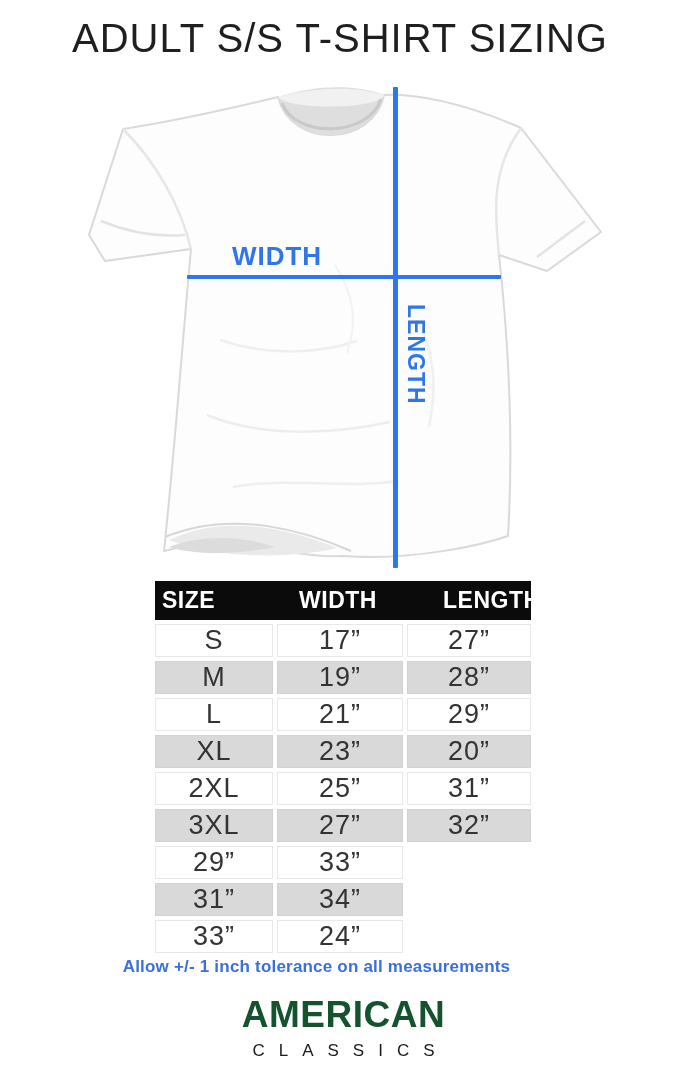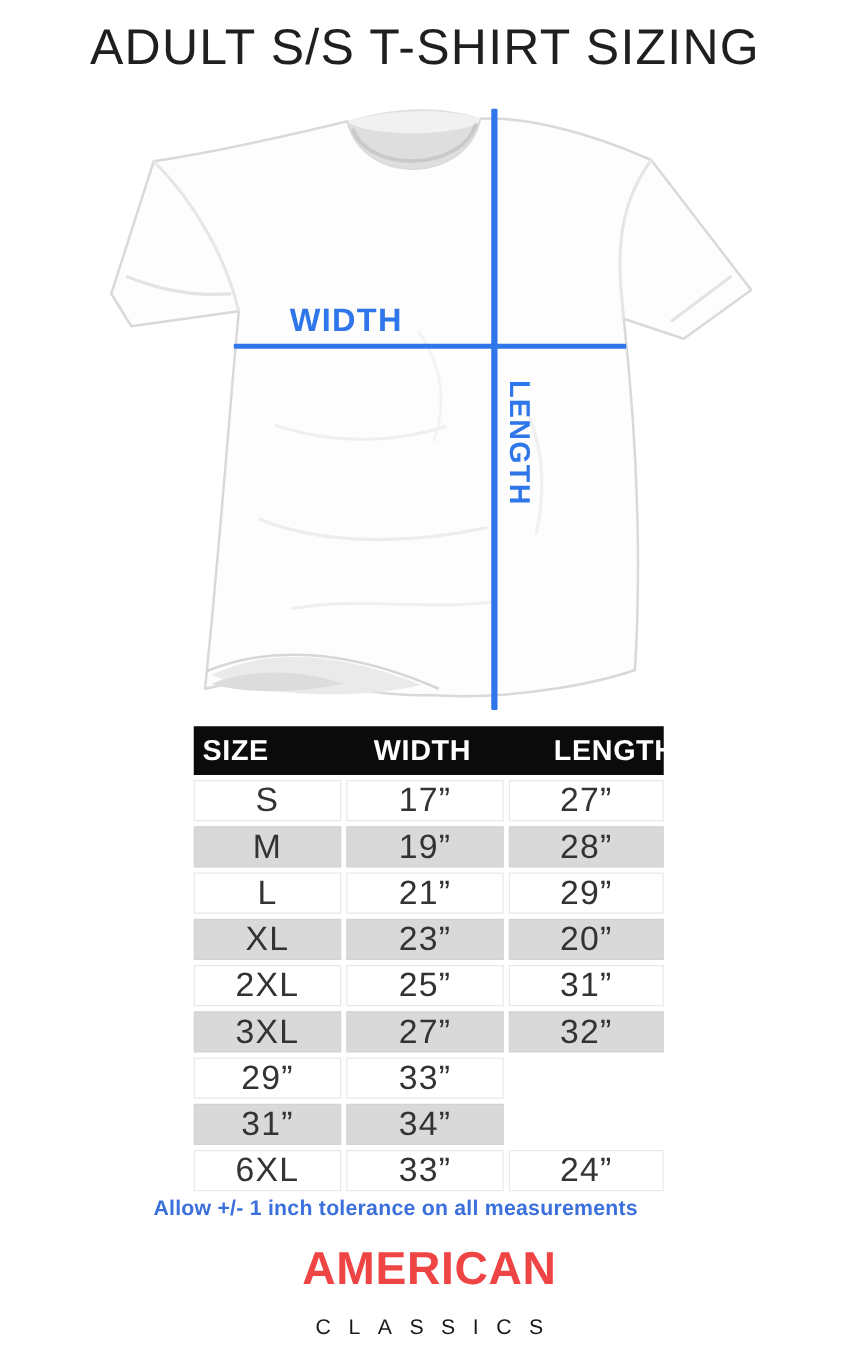--- a/index.html
+++ b/index.html
@@ -52,25 +52,25 @@
     text-align:center; line-height:31px;
     font-size:27px; font-weight:300; letter-spacing:1px; color:#333333;
   }
   .trow.alt .tcell { background:var(--row-alt); border-color:rgba(0,0,0,0.03); }
   .note {
     position:absolute; top:957px; left:0; width:633px; text-align:center;
     color:var(--note-blue); font-size:17px; font-weight:bold; letter-spacing:0.2px;
   }
   .brand { position:absolute; top:996px; left:0; width:687px; text-align:center; }
   .brand1 {
-    font-size:37px; font-weight:800; color:#ef4444; letter-spacing:0.5px;
+    font-size:37px; font-weight:800; color:#14532d; letter-spacing:0.5px;
     line-height:1.0;
   }
   .brand2 {
-    margin-top:20px; font-size:17px; font-weight:400; color:#1a1a1a;
+    margin-top:9px; font-size:17px; font-weight:400; color:#1a1a1a;
     letter-spacing:14px; padding-left:14px; line-height:1.0;
   }
 </style>
 </head>
 <body>
 
 <div class="page" style="--accent: #2e76e9; --note-blue: #3a6fdc; --header-bg: #0b0b0b; --row-alt: #d9d9d9;">
 
   <h1 class="title">ADULT S/S T-SHIRT SIZING</h1>
 
@@ -153,21 +153,20 @@
         </div>
         <div class="trow">
           <div class="tcell">29”</div>
           <div class="tcell">33”</div>
         </div>
         <div class="trow alt">
           <div class="tcell">31”</div>
           <div class="tcell">34”</div>
         </div>
         <div class="trow">
-          <div class="tcell">6XL</div>
           <div class="tcell">33”</div>
           <div class="tcell">24”</div>
         </div>
       </div>
   </div>
 
   <div class="note">Allow +/- 1 inch tolerance on all measurements</div>
 
   <div class="brand">
     <div class="brand1">AMERICAN</div>

